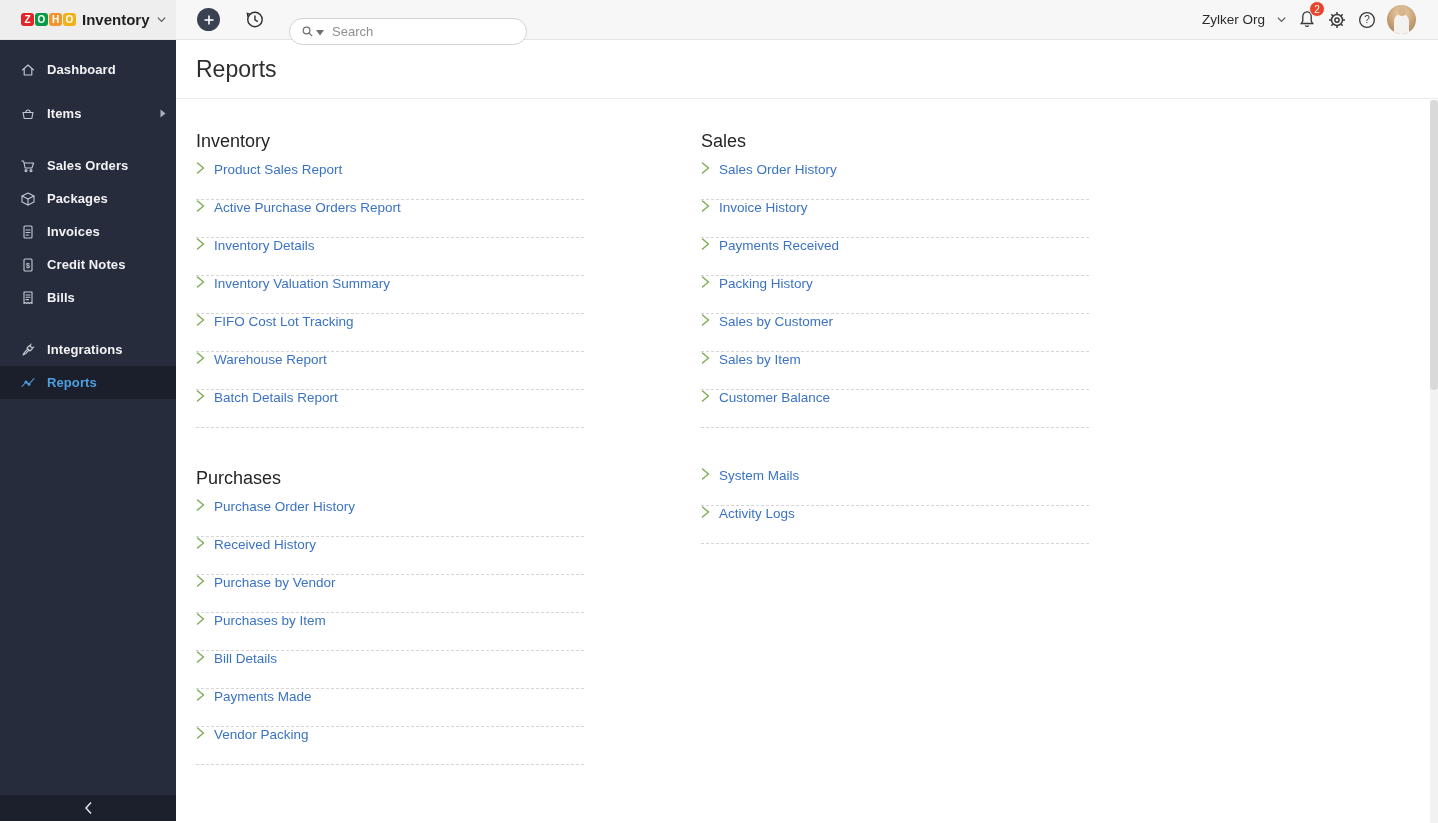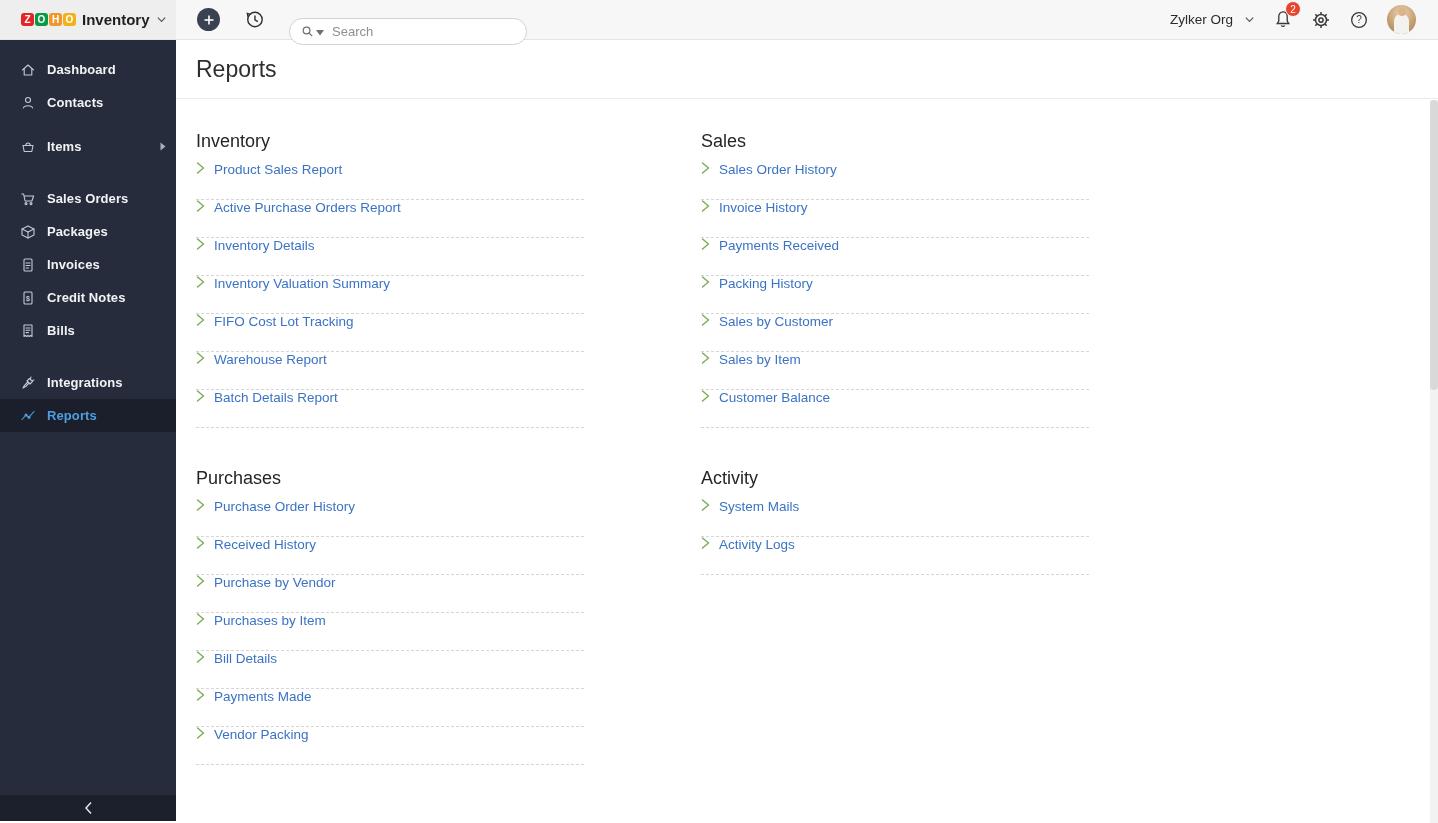--- a/index.html
+++ b/index.html
@@ -23,21 +23,21 @@
   .plus-btn { width:23px; height:23px; border-radius:50%; background:#3a4151; color:#fff;
     display:flex; align-items:center; justify-content:center; margin-left:21px; cursor:pointer; flex:none; }
   .history-btn { margin-left:24px; color:#2f2f2f; display:flex; cursor:pointer; }
   .search-box { margin-left:24px; width:238px; height:27px; background:#fff; border:1px solid #d2d2d2;
     border-radius:14px; display:flex; align-items:center; padding:0 10px;margin-top:24px; }
   .search-box .mag { color:#6f6f6f; display:flex; align-items:center; }
   .search-box .drop { color:#6f6f6f; display:flex; align-items:center; margin:3px 6px 0 1px; cursor:pointer; }
   .search-box input { border:none; outline:none; flex:1; font-size:13px; color:#333; background:transparent;
     font-family:inherit; }
   .search-box input::placeholder { color:#8f8f8f; }
-  .topbar-right { margin-left:auto; display:flex; align-items:center; gap:18px;text-align:right; }
+  .topbar-right { margin-left:auto; display:flex; align-items:center; gap:10px;text-align:right; }
   .org { font-size:13.5px; color:#2b2b2b; display:flex; align-items:center; gap:5px; cursor:pointer; white-space:nowrap; }
   .icon-btn { color:#3a3a3a; display:flex; cursor:pointer; position:relative; }
   .badge { position:absolute; top:-8px; right:-8px; background:#e8452f; color:#fff; border-radius:50%;
     min-width:16px; height:16px; font-size:10px; display:flex; align-items:center; justify-content:center;
     border:1px solid #f7f7f8; padding:0 2px; }
   .avatar { width:29px; height:29px; border-radius:50%; cursor:pointer; overflow:hidden;
     background:radial-gradient(circle at 50% 30%, #e9d6b6 0%, #cfa97c 45%, #9a7a52 100%); position:relative; }
   .avatar::after { content:""; position:absolute; left:7px; top:9px; width:15px; height:20px;
     background:#f4f2ee; border-radius:7px 7px 0 0; }
   .avatar::before { content:""; position:absolute; left:10.5px; top:3px; width:8px; height:8px;
@@ -166,29 +166,20 @@
       <div class="sidebar-group">
         <div class="sidebar-item">
           <span class="s-icon">
             <svg width="16" height="16" viewBox="0 0 16 16" fill="none" stroke="currentColor" stroke-width="1.1" stroke-linecap="round" stroke-linejoin="round">
               <path d="M2.5 8 L8 3 L13.5 8"></path>
               <path d="M4.2 6.8 V13 H11.8 V6.8"></path>
             </svg>
           </span>
           <span>Dashboard</span>
         </div>
-        <div class="sidebar-item">
-          <span class="s-icon">
-            <svg width="16" height="16" viewBox="0 0 16 16" fill="none" stroke="currentColor" stroke-width="1.1" stroke-linecap="round" stroke-linejoin="round">
-              <circle cx="8" cy="5" r="2.5"></circle>
-              <path d="M3.4 13 C4 10 12 10 12.6 13"></path>
-            </svg>
-          </span>
-          <span>Contacts</span>
-        </div>
       </div>
       <div class="sidebar-group">
         <div class="sidebar-item">
           <span class="s-icon">
             <svg width="16" height="16" viewBox="0 0 16 16" fill="none" stroke="currentColor" stroke-width="1.1" stroke-linecap="round" stroke-linejoin="round">
               <path d="M3 6.5 H13 L11.8 12.5 H4.2 Z"></path>
               <path d="M5.8 6.3 C6 3.2 10 3.2 10.2 6.3"></path>
             </svg>
           </span>
           <span>Items</span>
@@ -462,21 +453,20 @@
           <div class="report-row">
             <span class="chev-green">
               <svg width="9" height="12" viewBox="0 0 9 12" fill="none" stroke="currentColor" stroke-width="1.4" stroke-linecap="round" stroke-linejoin="round">
                 <polyline points="1.5,1 7.5,6 1.5,11"></polyline>
               </svg>
             </span>
             <a class="report-link" href="#">Customer Balance</a>
           </div>
         </section>
         <section class="section">
-          <h2 class="section-title">Activity</h2>
           <div class="report-row">
             <span class="chev-green">
               <svg width="9" height="12" viewBox="0 0 9 12" fill="none" stroke="currentColor" stroke-width="1.4" stroke-linecap="round" stroke-linejoin="round">
                 <polyline points="1.5,1 7.5,6 1.5,11"></polyline>
               </svg>
             </span>
             <a class="report-link" href="#">System Mails</a>
           </div>
           <div class="report-row">
             <span class="chev-green">

